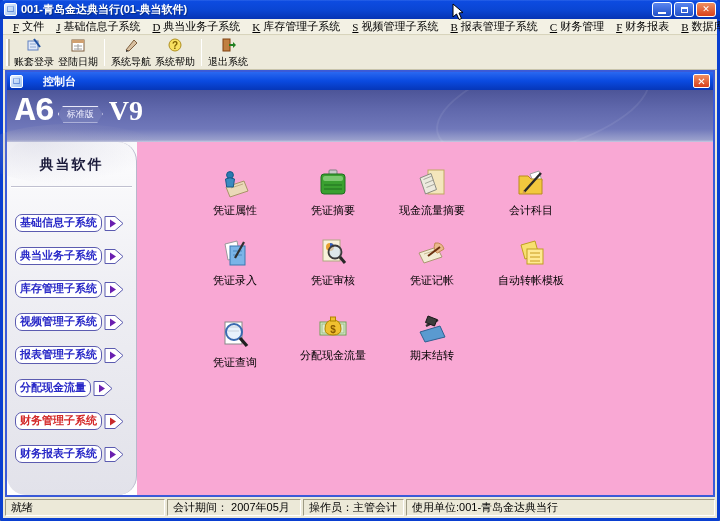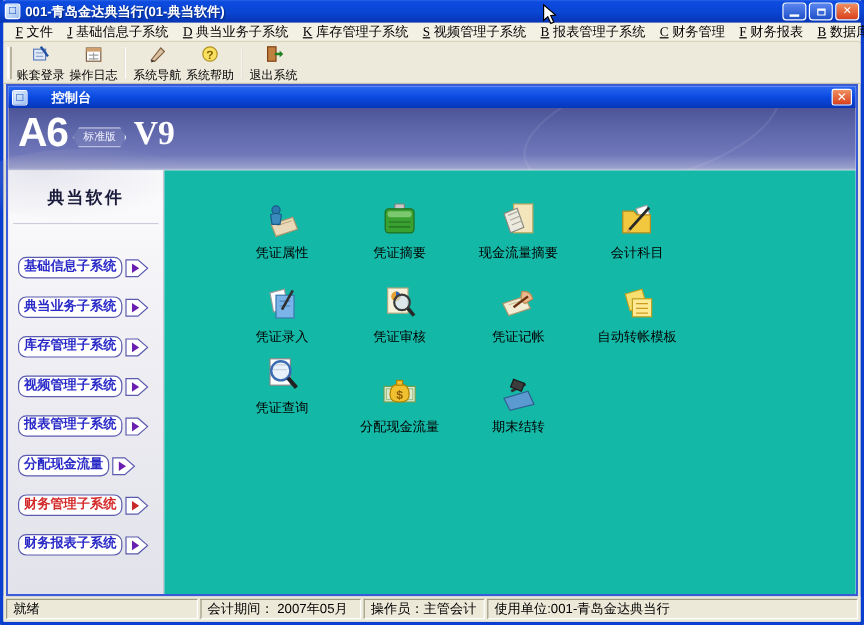--- a/index.html
+++ b/index.html
@@ -48,42 +48,42 @@
     background:linear-gradient(180deg,#f09060,#d8401c);display:flex;align-items:center;
     justify-content:center;font-size:10px;font-weight:bold;}
   .cbody{position:absolute;left:0;right:0;top:18px;bottom:0;background:#fff;}
   
   .banner{position:absolute;left:0;right:0;top:0;height:52px;
     background:linear-gradient(180deg,#4d5598 0%,#5f67ab 35%,#7078ba 75%,#9aa0cc 96%,#c8ccE2 100%);
     overflow:hidden;}
   .banner .swirl{position:absolute;right:60px;top:-30px;width:220px;height:90px;
     border-radius:50%;border:2px solid rgba(255,255,255,.08);transform:rotate(-15deg);}
   .logo{position:absolute;left:8px;top:2px;display:flex;align-items:center;color:#fff;}
-  .logo .a6{font-family:Liberation Sans, sans-serif;font-size:34px;font-weight:bold;letter-spacing:-1px;}
+  .logo .a6{font-family:Liberation Mono, monospace;font-size:34px;font-weight:bold;letter-spacing:-1px;}
   .badge{margin:6px 2px 0 4px;padding:1px 8px;border:1px solid #e8e8f8;color:#f0f0ff;font-size:9px;
     clip-path:polygon(0 50%,12% 0,88% 0,100% 50%,88% 100%,12% 100%);background:rgba(255,255,255,.08);
     white-space:nowrap;}
   .logo .v9{font-family:"Liberation Serif","DejaVu Serif",serif;font-size:28px;font-weight:bold;margin-left:4px;}
   
   .sidebar{position:absolute;left:0;top:52px;bottom:0;width:130px;
     background:linear-gradient(180deg,#fdfdfe 0%,#efeff4 40%,#e2e2ea 100%);
-    border-right:1px solid #b8b8cc;}
+    border-right:1px solid #b8b8cc;border-radius:19px;}
   .sidebar .curve{position:absolute;left:-30px;top:-18px;width:190px;height:60px;
     border-radius:50%;background:radial-gradient(ellipse at 30% 30%,rgba(160,160,190,.25),rgba(255,255,255,0) 70%);}
   .sbtitle{position:absolute;left:0;right:0;top:14px;text-align:center;font-size:14px;
     font-weight:bold;color:#1a1a3a;letter-spacing:2px;}
   .sbdivider{position:absolute;left:4px;right:4px;top:44px;height:2px;
     border-top:1px solid #c0c0d0;border-bottom:1px solid #fff;}
   .sbbtn{position:absolute;left:8px;width:118px;height:18px;display:flex;align-items:center;}
   .sbbtn .lab{border:1px solid #5b5bb0;border-radius:7px;background:#fff;color:#2a2ac8;
     font-weight:bold;font-size:11px;padding:1px 4px 2px;white-space:nowrap;line-height:1.2;}
   .sbbtn svg{margin-left:2px;flex:none;}
   .sbbtn.active .lab{color:#d42a2a;}
   
-  .content{position:absolute;left:130px;top:52px;right:0;bottom:0;background:#14b8a6;}
+  .content{position:absolute;left:130px;top:52px;right:0;bottom:0;background:#f9a8d4;}
   .module{position:absolute;width:96px;text-align:center;}
   .module .mico{height:36px;display:flex;align-items:flex-end;justify-content:center;}
   .module .mlabel{margin-top:3px;font-size:11px;white-space:nowrap;}
   
   .statusbar{position:absolute;left:0;right:0;bottom:0;height:21px;background:#ece9d8;
     display:flex;align-items:stretch;padding:2px 2px 2px 2px;gap:2px;}
   .spanel{border:1px solid;border-color:#9d9a84 #fff #fff #9d9a84;display:flex;align-items:center;
     padding:0 5px;font-size:11px;white-space:nowrap;overflow:hidden;}
   
   .cursor{position:absolute;left:452px;top:3px;z-index:50;}
@@ -164,21 +164,21 @@
       <div class="tbtn">
         <span>
           <svg width="17" height="16">
               <rect x="2" y="3" width="12" height="11" fill="#fff" stroke="#806040"></rect>
               <rect x="2" y="3" width="12" height="3" fill="#d0a070"></rect>
               <line x1="4" y1="9" x2="12" y2="9" stroke="#a0a0a0"></line>
               <line x1="4" y1="12" x2="12" y2="12" stroke="#a0a0a0"></line>
               <line x1="8" y1="7" x2="8" y2="13" stroke="#a0a0a0"></line>
             </svg>
         </span>
-        <span class="tlabel">操作日志</span>
+        <span class="tlabel">登陆日期</span>
       </div>
       <div class="tsep"></div>
       <div class="tbtn">
         <span>
           <svg width="17" height="16">
               <polygon points="3,13 11,3 14,6 6,14" fill="#d8c0a0" stroke="#806040"></polygon>
               <polygon points="3,13 6,14 3,15" fill="#303030"></polygon>
             </svg>
         </span>
         <span class="tlabel">系统导航</span>
@@ -375,21 +375,21 @@
                   <path d="M7 9 l14 -4 l4 14 l-14 4 z" fill="#f8e070" stroke="#c0a020"></path>
                   <rect x="13" y="13" width="16" height="15" fill="#ffe992" stroke="#c0a020"></rect>
                   <line x1="16" y1="17" x2="26" y2="17" stroke="#c89c20"></line>
                   <line x1="16" y1="21" x2="26" y2="21" stroke="#c89c20"></line>
                   <line x1="16" y1="25" x2="26" y2="25" stroke="#c89c20"></line>
                 </svg>
             </div>
             <div class="mlabel">自动转帐模板</div>
           </div>
 
-          <div class="module" style="left:50px;top:151px">
+          <div class="module" style="left:50px;top:174px">
             <div class="mico">
               <svg width="34" height="34">
                   <rect x="7" y="4" width="17" height="22" fill="#fff" stroke="#888"></rect>
                   <line x1="10" y1="9" x2="21" y2="9" stroke="#b8b8b8"></line>
                   <line x1="10" y1="13" x2="21" y2="13" stroke="#b8b8b8"></line>
                   <circle cx="16" cy="14" r="8" fill="rgba(215,232,250,.55)" stroke="#3a6ab0" stroke-width="2"></circle>
                   <line x1="22" y1="20" x2="29" y2="28" stroke="#202020" stroke-width="3.4"></line>
                 </svg>
             </div>
             <div class="mlabel">凭证查询</div>

